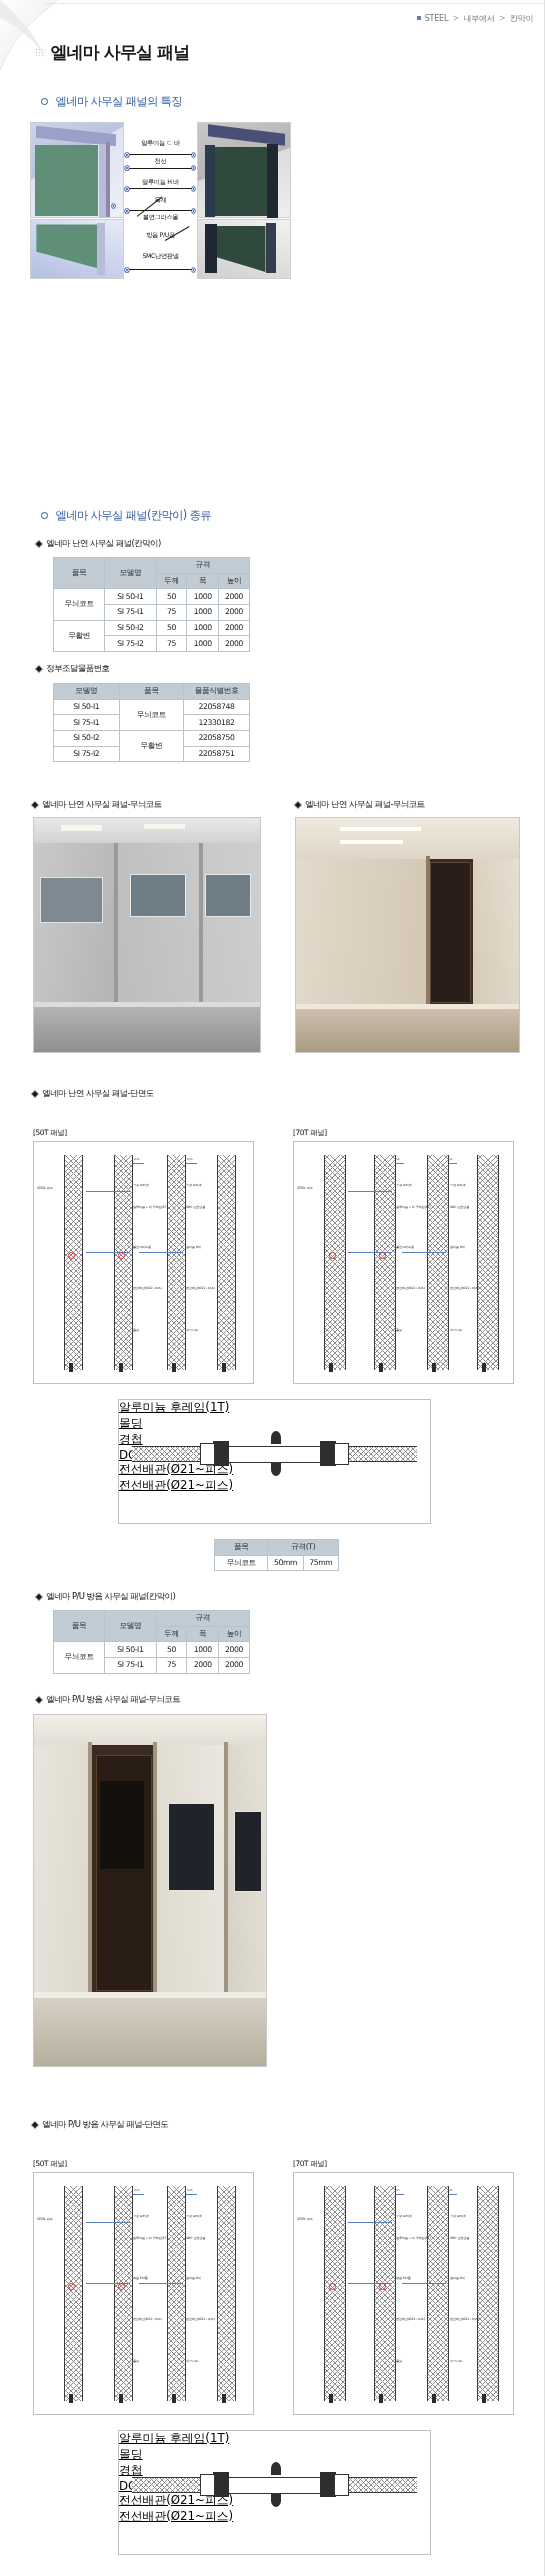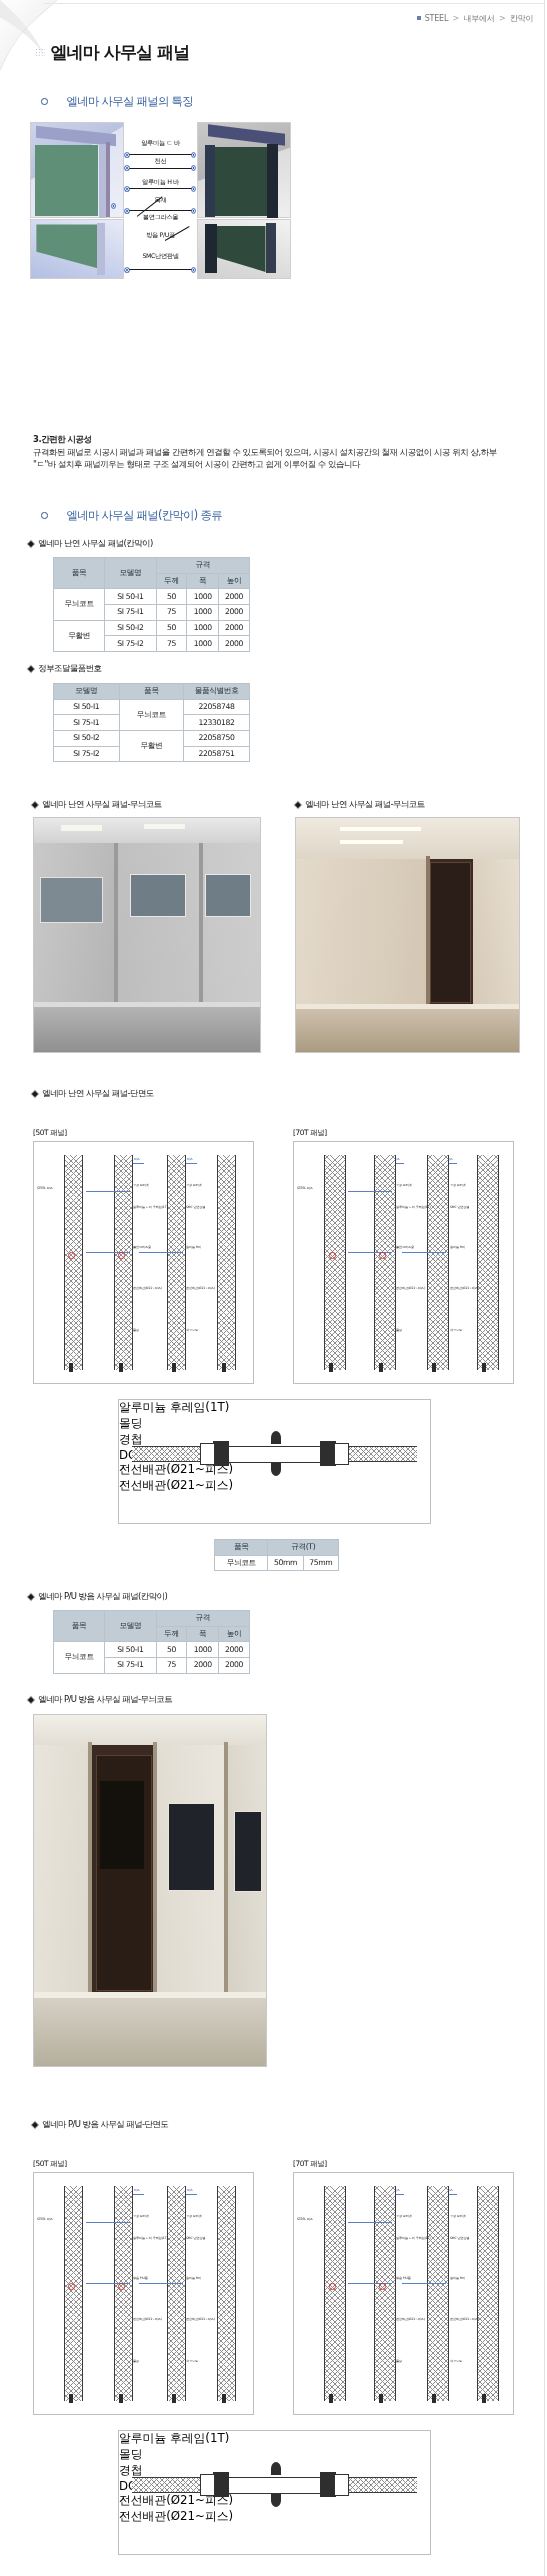--- a/index.html
+++ b/index.html
@@ -52,31 +52,31 @@
     display: inline-block; width: 9.6px; height: 9.6px;
     background:
       radial-gradient(circle at 1.5px 1.5px, #9aa6c0 0.7px, transparent 0.9px) 0 0/2.9px 2.9px;
     opacity: .85;
   }
 
   
   .sec-h {
     position: absolute; left: 41px;
     font-size: 11.4px; color: #36609e; letter-spacing: -0.7px;
-    display: flex; align-items: center; gap: 19px; white-space: nowrap;
+    display: flex; align-items: center; gap: 8px; white-space: nowrap;
   }
   .sec-bullet {
     width: 6.6px; height: 6.6px; border-radius: 50%;
     border: 1.8px solid #2f5596; background: #fff;
     display: inline-block; flex: none;
   }
 
   
   .sub-h {
-    position: absolute; left: 28px;
+    position: absolute; left: 36px;
     font-size: 8.5px; color: #111; letter-spacing: -0.6px;
     display: flex; align-items: center; gap: 4.4px; white-space: nowrap;
   }
   .diamond {
     width: 5.9px; height: 5.9px; background: #1b1b1b; flex: none;
     transform: rotate(45deg); display: inline-block;
     box-shadow: inset 0 0 0 0.7px #fff, inset 0 0 0 1.5px #1b1b1b;
   }
 
   
@@ -164,21 +164,21 @@
     letter-spacing:-0.1px; font-family:"DejaVu Sans","Liberation Sans",sans-serif;
   }
   .dwg .tinytext.blue { color:#2b4f9e; }
   .dwg .lead { position:absolute; height:0.7px; background:#5b7fc4; }
   .dwg .redc {
     position:absolute; width:6.6px; height:6.6px; border:0.7px solid #d2302f;
     border-radius:50%;
   }
 
   .plan {
-    position:absolute; border:0.7px solid #bfbfbf; background:#fff; overflow:hidden;
+    position:absolute; border:0.7px solid #bfbfbf; background:#fff; overflow:hidden;text-decoration:underline;
   }
   .plan .hatch {
     position:absolute; height:16px;
     background:
       repeating-linear-gradient(45deg,#8e8e8e 0 0.7px, transparent 0.7px 3.7px),
       repeating-linear-gradient(-45deg,#8e8e8e 0 0.7px, transparent 0.7px 3.7px),
       #fdfdfd;
     border-top:1.5px solid #3a3a3a; border-bottom:1.5px solid #3a3a3a;
   }
   .plan .blk { position:absolute; background:#2e2e2e; }
@@ -271,24 +271,20 @@
       <div class="cdot" style="left:-11.8px;top:82px;"></div>
       <div class="cdot" style="left:68px;top:31px;"></div>
       <div class="cdot" style="left:68px;top:44px;"></div>
       <div class="cdot" style="left:68px;top:65px;"></div>
       <div class="cdot" style="left:68px;top:87px;"></div>
       <div class="cdot" style="left:68px;top:146px;"></div>
     </div>
   </div>
 
   <div class="para" style="top:378px;">
-  </div>
-  <div class="para" style="top:433px;">
-    <span class="ttl">3.간편한 시공성</span>
-    <span>규격화된 패널로 시공시 패널과 패널을 간편하게 연결할 수 있도록되어 있으며, 시공시 설치공간의 철재 시공없이 시공 위치 상,하부 "ㄷ"바 설치후 패널끼우는 형태로 구조 설계되어 시공이 간편하고 쉽게 이루어질 수 있습니다</span>
   </div>
 
   <div class="sec-h" style="top:508px;">
     <span class="sec-bullet"></span>
     <span>엘네마 사무실 패널(칸막이) 종류</span>
   </div>
 
   <div class="sub-h" style="top:538px;">
     <span class="diamond"></span>
     <span>엘네마 난연 사무실 패널(칸막이)</span>

